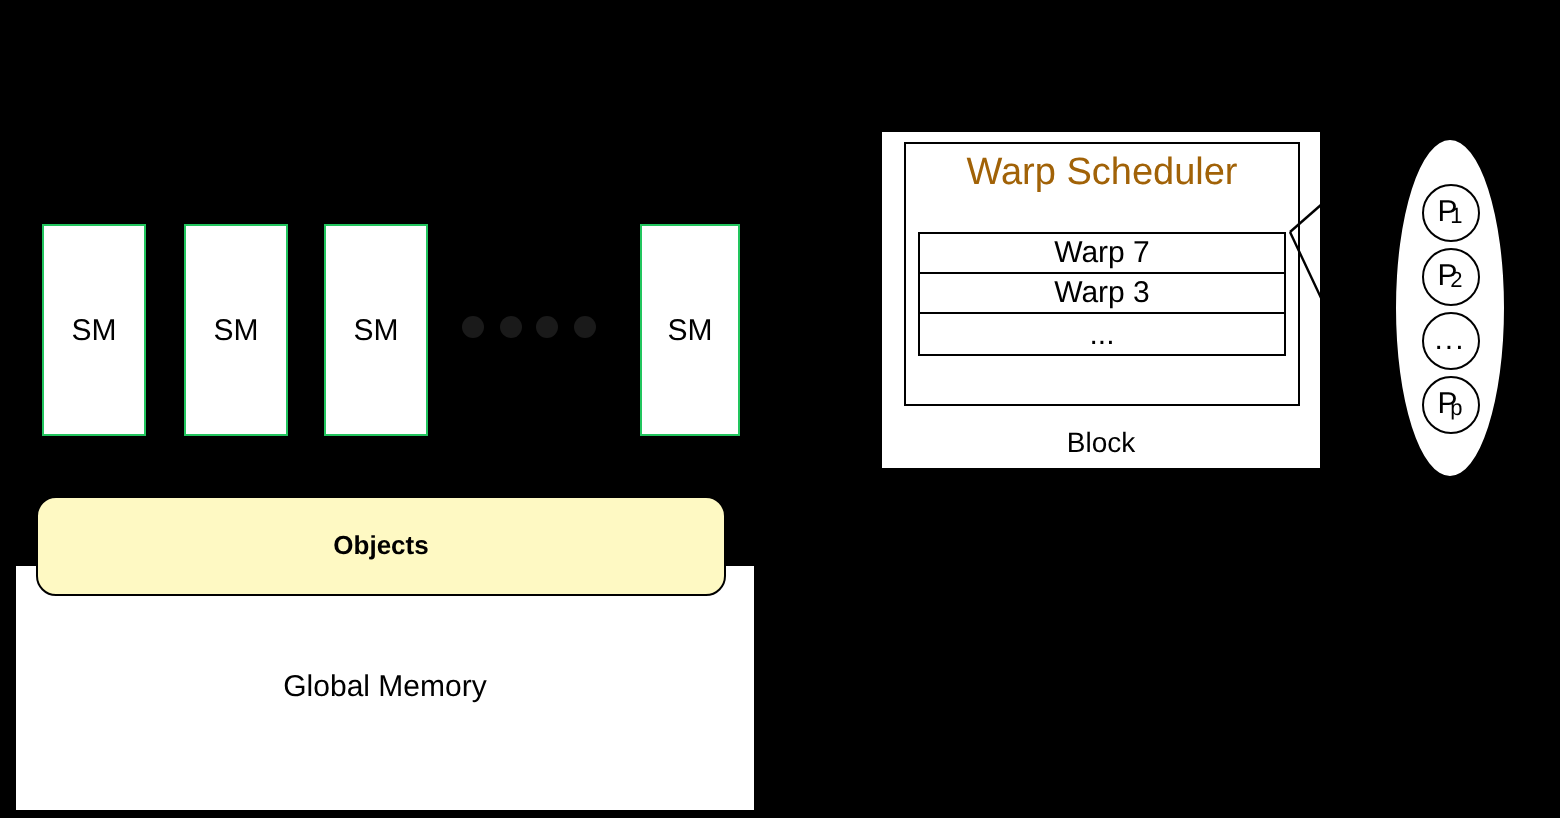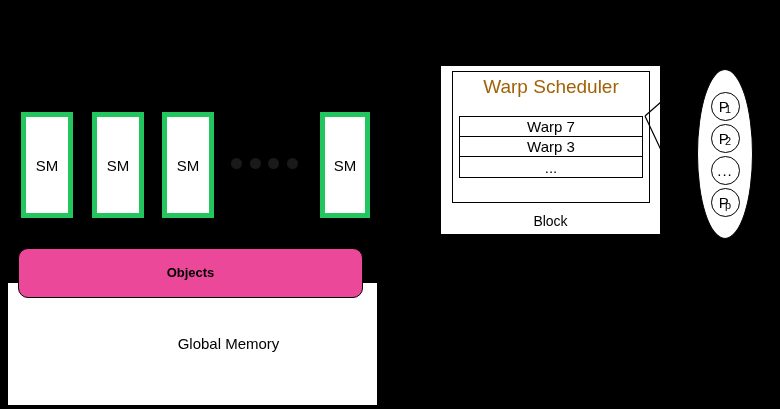--- a/index.html
+++ b/index.html
@@ -14,21 +14,21 @@
     background: #000000;
     overflow: hidden;
     font-family: "Liberation Sans", sans-serif;
     color: #000000;
   }
 
   
   .sm-box {
     position: absolute;
     background: #ffffff;
-    border: 5px solid #22c55e;
+    border: 1px solid #22c55e;
     box-sizing: border-box;
     display: flex;
     align-items: center;
     justify-content: center;
     font-size: 15px;
     line-height: 1;
     color: #000000;
   }
 
   
@@ -57,31 +57,30 @@
     box-sizing: border-box;
   }
   #global-memory-label {
     position: absolute;
     left: 0;
     top: 52px;
     width: 100%;
     text-align: center;
     font-size: 15px;
     color: #000000;
-    margin-left: 36px;
   }
 
   
   #objects-box {
     position: absolute;
     left: 18px;
     top: 248px;
     width: 345px;
     height: 50px;
-    background: #ec4899;
+    background: #fef9c3;
     border: 1px solid #000000;
     border-radius: 10px;
     box-sizing: border-box;
     display: flex;
     flex-direction: column;
     align-items: center;
     justify-content: center;
     gap: 19px;
   }
   #objects-box .line {

